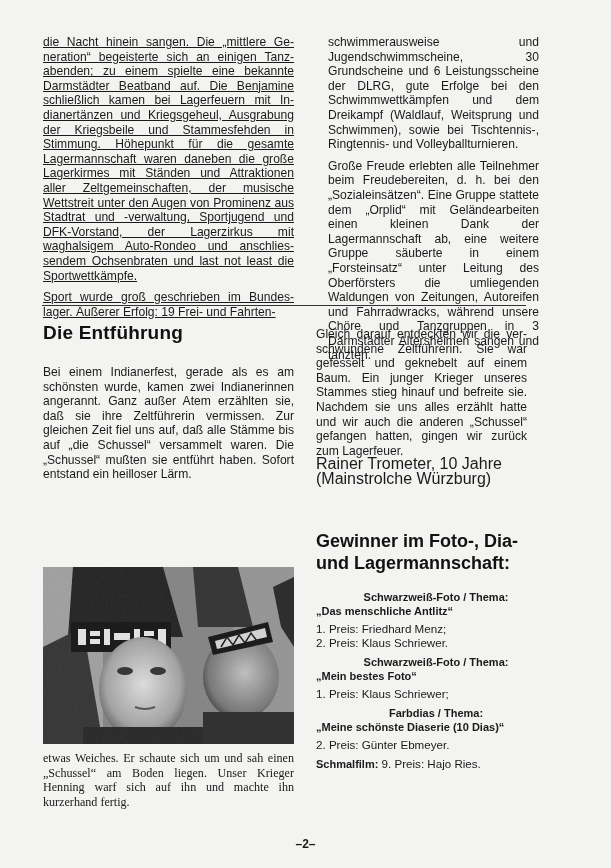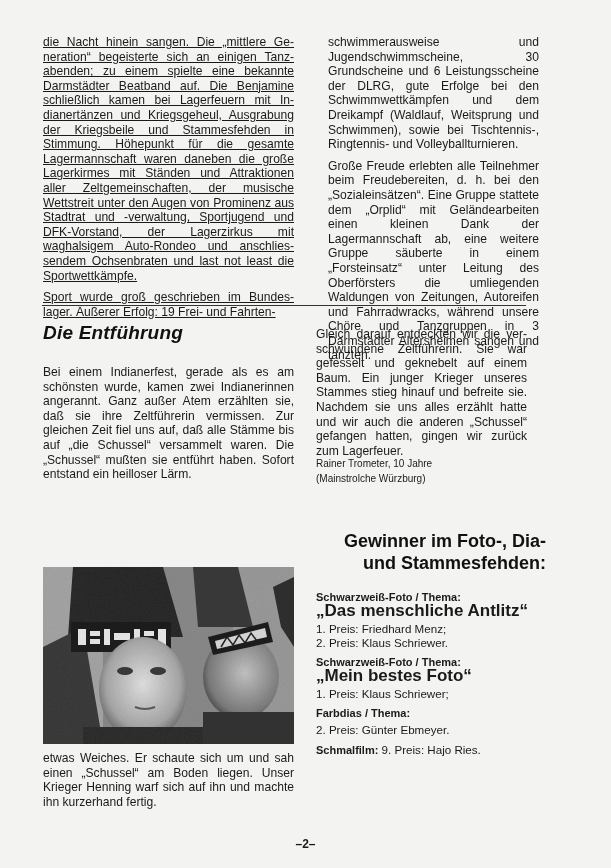--- a/index.html
+++ b/index.html
@@ -23,40 +23,40 @@
     .top-left  { left: 43px;  top: 35px; width: 251px; text-decoration: underline; }
     .top-right { left: 328px; top: 35px; width: 211px; }
     .divider {
       position: absolute; left: 42px; top: 305px; width: 484px;
       height: 0; border-top: 1.2px solid #333;
     }
     .h-title {
       position: absolute; left: 43px; top: 322px;
       font-family: "Liberation Sans", sans-serif;
       font-weight: bold; font-size: 19px; letter-spacing: 0.2px;
-      color: #111; margin: 0; font-style: italic;
+      color: #111; margin: 0;
     }
     .bottom-left  { left: 43px; top: 365px; width: 251px; }
-    .bottom-left-after { left: 43px; top: 751px; width: 251px; }
+    .bottom-left-after { left: 43px; top: 751px; width: 251px; font-family: Liberation Serif, serif; }
     .photo {
       position: absolute; left: 43px; top: 567px; width: 251px; height: 177px;
       overflow: hidden; background: #6b6b6b;
     }
     .bottom-right { left: 316px; top: 327px; width: 211px; }
     .byline { position: absolute; left: 316px; top: 457px; width: 211px;
-      font-size: 10px; line-height: 14.6px; }
+      font-size: 16px; line-height: 14.6px; }
     .winners-title {
       position: absolute; left: 316px; top: 530px; width: 230px;
-      font-weight: bold; font-size: 18px; line-height: 22px; color: #111; margin: 0; text-align: right;
+      font-weight: bold; font-size: 18px; line-height: 22px; color: #111; margin: 0;
     }
     .winners { position: absolute; left: 316px; top: 590px; width: 240px;
       font-size: 11.6px; line-height: 14.3px; }
     .cat { margin-bottom: 5px; }
-    .cat-head { font-weight: bold; font-size: 11px; }
-    .cat-theme { font-weight: bold; font-size: 17px; }
+    .cat-head { font-weight: bold; font-size: 11px; text-align: center; }
+    .cat-theme { font-weight: bold; font-size: 11px; }
     .prize { }
     .short-cat .cat-head { display: inline; }
     .page-num {
       position: absolute; left: 0; width: 611px; top: 837px; text-align: center;
       font-size: 12px; font-weight: bold;
     }
   </style>
 </head>
 <body>
 
@@ -148,39 +148,40 @@
     <p>Gleich darauf entdeckten wir die ver­schwundene Zeltführerin. Sie war gefesselt und geknebelt auf einem Baum. Ein junger Krieger unseres Stammes stieg hinauf und befreite sie. Nachdem sie uns alles erzählt hatte und wir auch die anderen „Schussel“ gefangen hatten, gingen wir zurück zum Lagerfeuer.</p>
   </div>
 
   <div class="byline">
     <div>Rainer Trometer, 10 Jahre</div>
     <div>(Mainstrolche Würzburg)</div>
   </div>
 
   <h2 class="winners-title">
     <span>Gewinner im Foto-, Dia-</span><br>
-    <span>und Stammesfehden:</span>
+    <span>und Lagermannschaft:</span>
   </h2>
 
   <div class="winners">
     <div class="cat">
       <div class="cat-head">Schwarzweiß-Foto / Thema:</div>
       <div class="cat-theme">„Das menschliche Antlitz“</div>
       <div style="height:3px"></div>
       <div class="prize">1. Preis: Friedhard Menz;</div>
       <div class="prize">2. Preis: Klaus Schriewer.</div>
     </div>
     <div class="cat">
       <div class="cat-head">Schwarzweiß-Foto / Thema:</div>
       <div class="cat-theme">„Mein bestes Foto“</div>
       <div style="height:3px"></div>
       <div class="prize">1. Preis: Klaus Schriewer;</div>
     </div>
     <div class="cat">
       <div class="cat-head">Farbdias / Thema:</div>
+      <div class="cat-theme">„Meine schönste Diaserie (10 Dias)“</div>
       <div style="height:3px"></div>
       <div class="prize">2. Preis: Günter Ebmeyer.</div>
     </div>
     <div class="cat short-cat">
       <span class="cat-head">Schmalfilm:</span>
       <span class="prize">9. Preis: Hajo Ries.</span>
     </div>
   </div>
 
   <div class="page-num">–2–</div>

